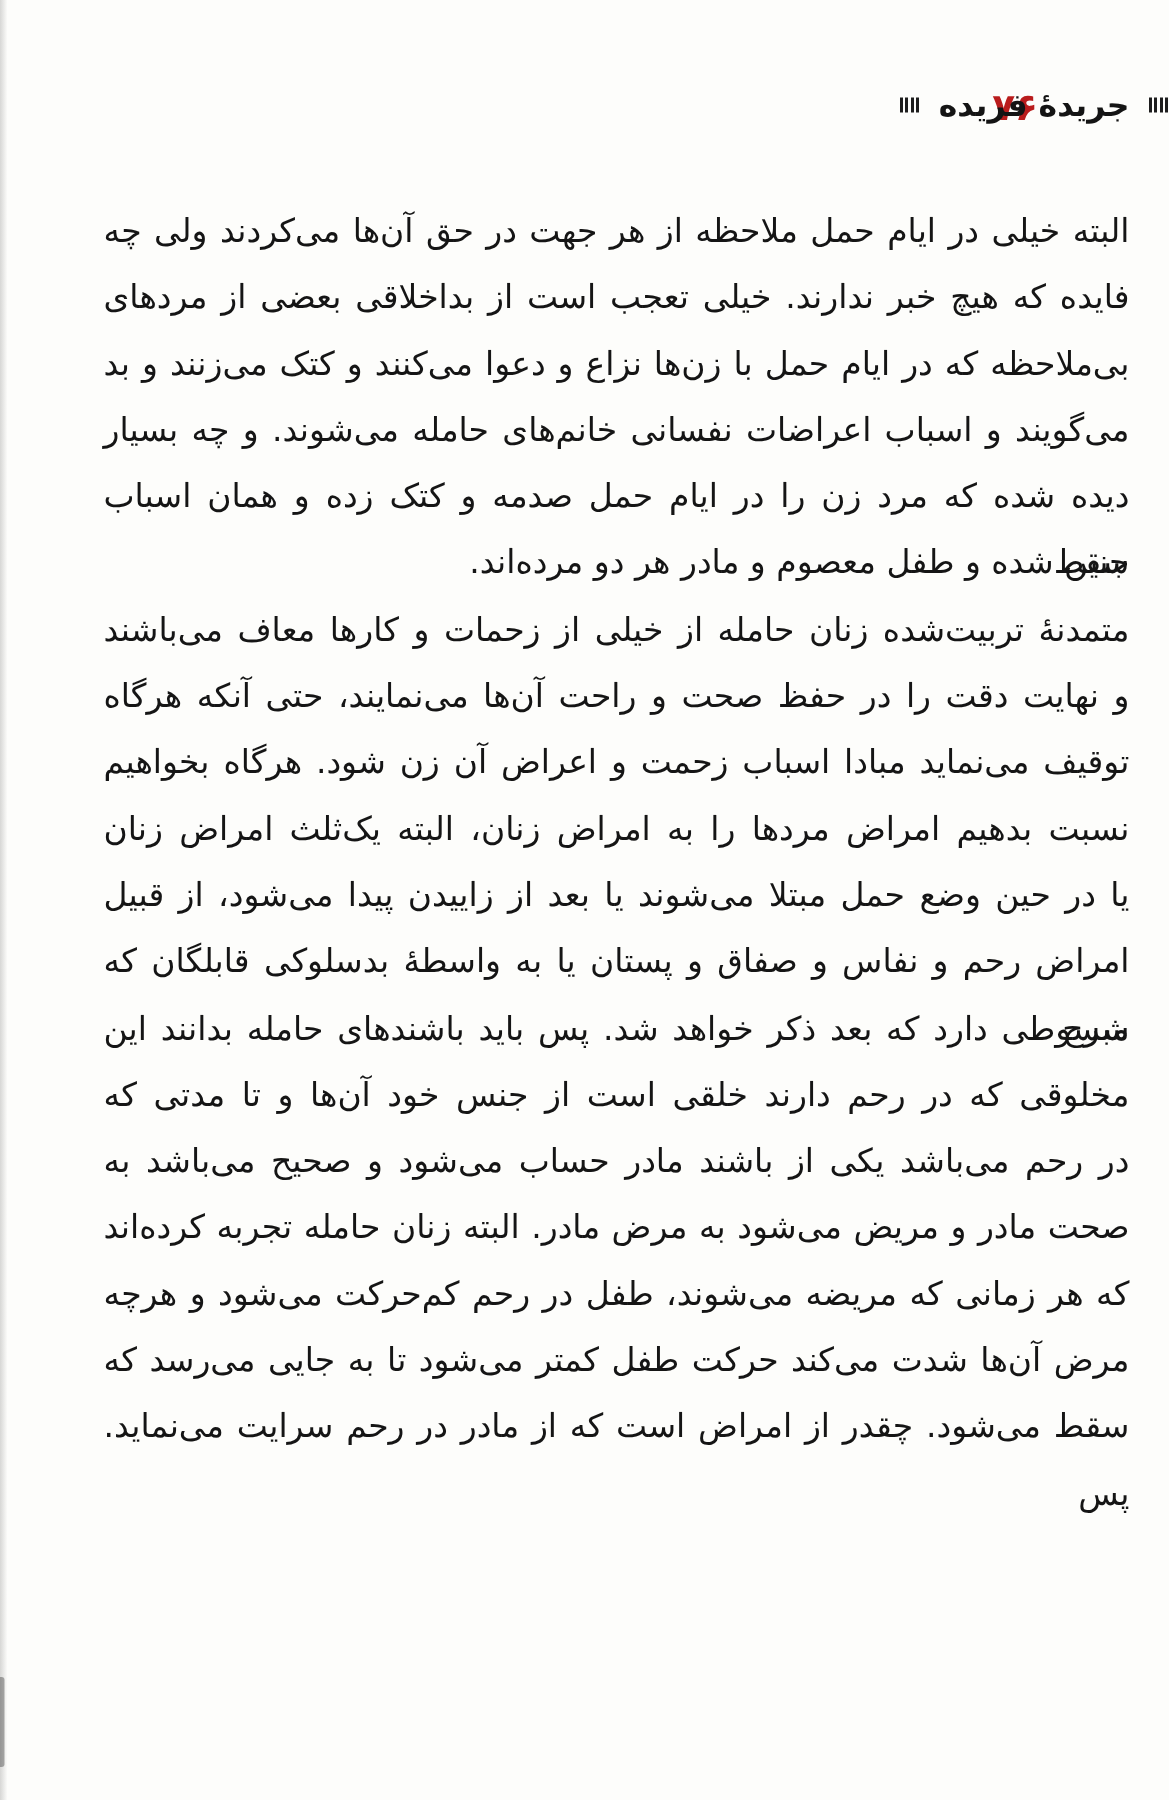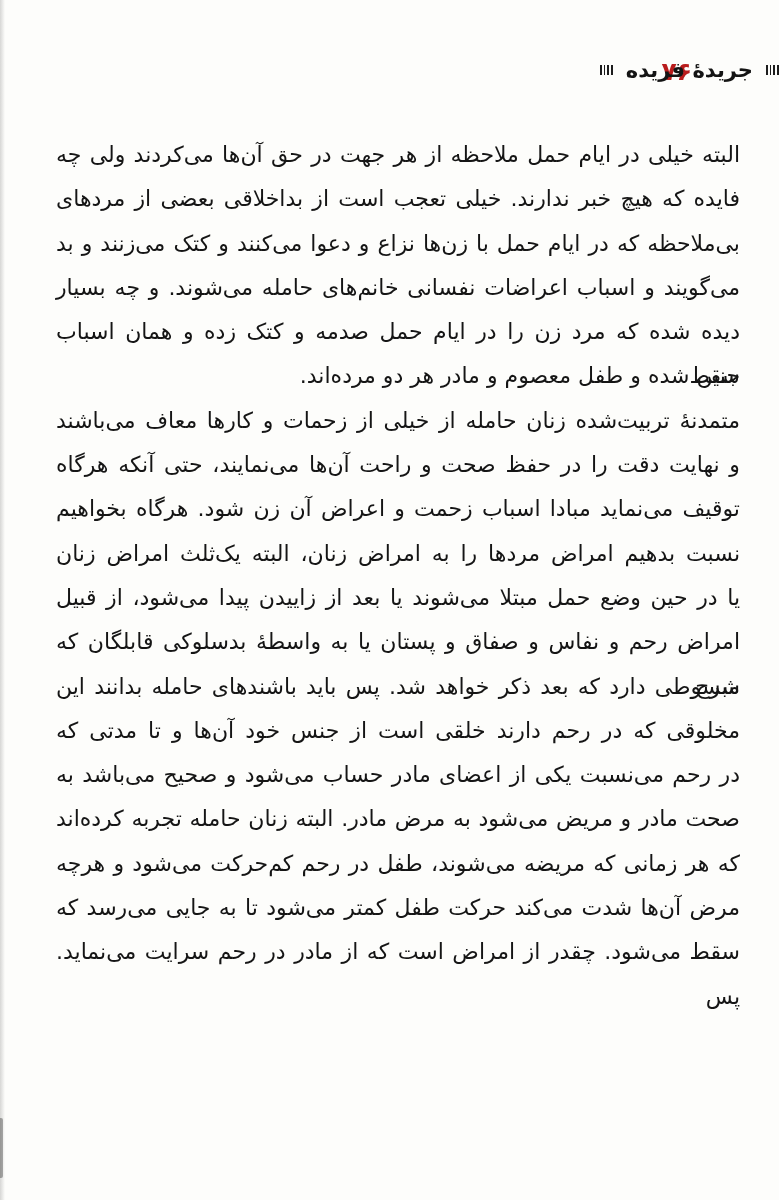--- a/index.html
+++ b/index.html
@@ -40,21 +40,21 @@
     width: 13px; height: 10px;
     background: repeating-linear-gradient(to right, #1d1d1d 0 1.8px, transparent 1.8px 3.6px);
   }
   .page-number {
     position: absolute; top: 57px; right: 87px;
     font-size: 25px; font-weight: bold; color: #b91c1c;
     direction: rtl;
   }
   .body-text {
     position: absolute;
-    top: 133px; right: 39px; width: 684px;
+    top: 133px; right: 26px; width: 684px;
     direction: rtl;
     color: #151515;
     font-size: 22px;
   }
   .paragraph { margin: 0; }
   .line {
     height: 44.3px;
     line-height: 44.3px;
     text-align: justify;
     text-align-last: justify;
@@ -90,20 +90,20 @@
       </div>
       <div class="paragraph">
         <div class="line">متمدنهٔ تربیت‌شده زنان حامله از خیلی از زحمات و کارها معاف می‌باشند</div>
         <div class="line">و نهایت دقت را در حفظ صحت و راحت آن‌ها می‌نمایند، حتی آنکه هرگاه</div>
         <div class="line">توقیف می‌نماید مبادا اسباب زحمت و اعراض آن زن شود. هرگاه بخواهیم</div>
         <div class="line">نسبت بدهیم امراض مردها را به امراض زنان، البته یک‌ثلث امراض زنان</div>
         <div class="line">یا در حین وضع حمل مبتلا می‌شوند یا بعد از زاییدن پیدا می‌شود، از قبیل</div>
         <div class="line">امراض رحم و نفاس و صفاق و پستان یا به واسطهٔ بدسلوکی قابلگان که شرح</div>
         <div class="line">مبسوطی دارد که بعد ذکر خواهد شد. پس باید باشند‌های حامله بدانند این</div>
         <div class="line">مخلوقی که در رحم دارند خلقی است از جنس خود آن‌ها و تا مدتی که</div>
-        <div class="line">در رحم می‌نسبت یکی از اعضای مادر حساب می‌شود و صحیح می‌باشد به</div>
+        <div class="line">در رحم می‌باشد یکی از باشند مادر حساب می‌شود و صحیح می‌باشد به</div>
         <div class="line">صحت مادر و مریض می‌شود به مرض مادر. البته زنان حامله تجربه کرده‌اند</div>
         <div class="line">که هر زمانی که مریضه می‌شوند، طفل در رحم کم‌حرکت می‌شود و هرچه</div>
         <div class="line">مرض آن‌ها شدت می‌کند حرکت طفل کمتر می‌شود تا به جایی می‌رسد که</div>
         <div class="line">سقط می‌شود. چقدر از امراض است که از مادر در رحم سرایت می‌نماید. پس</div>
       </div>
     </div>
 </div>
 
 </body></html>

